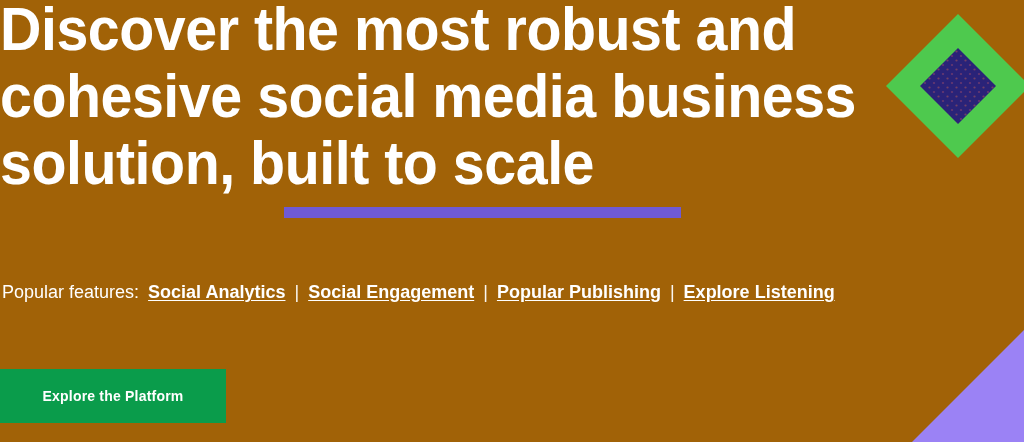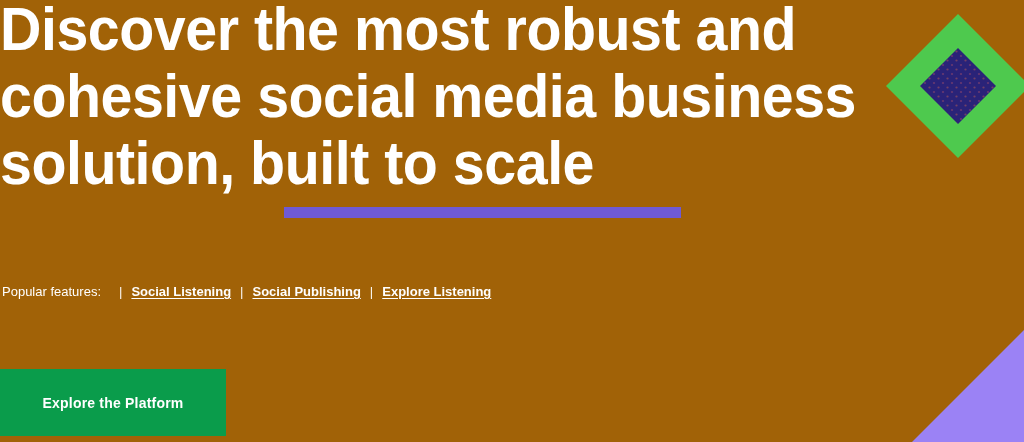--- a/index.html
+++ b/index.html
@@ -61,21 +61,21 @@
   }
 
   
   .features {
     position: absolute;
     left: 2px;
     top: 283px;
     display: flex;
     align-items: baseline;
     color: #ffffff;
-    font-size: 13px;
+    font-size: 18px;
     line-height: 18px;
     white-space: nowrap;
   }
   .features-label {
     font-weight: 400;
     color: #ffffff;
     margin-right: 9px;
   }
   .feature-link {
     font-weight: 700;
@@ -90,21 +90,21 @@
     margin: 0 9px;
     opacity: 0.95;
   }
 
   
   .cta {
     position: absolute;
     left: 0px;
     top: 369px;
     width: 226px;
-    height: 67px;
+    height: 54px;
     background: #0a9c4b;
     border: none;
     color: #ffffff;
     font-family: "Liberation Sans", sans-serif;
     font-weight: 700;
     font-size: 14px;
     letter-spacing: 0.2px;
     display: flex;
     align-items: center;
     justify-content: center;
@@ -135,26 +135,27 @@
 
   <h1 class="headline">Discover the most robust and
 cohesive social media business
 solution, built to scale</h1>
 
   <div class="headline-underline"></div>
 
   <div class="features">
     <span class="features-label">Popular features:</span>
 
+    <a class="feature-link" href="#">Social Analytics</a>
     <span class="feature-sep">|</span>
 
-    <a class="feature-link" href="#">Social Listening</a>
+    <a class="feature-link" href="#">Social Engagement</a>
     <span class="feature-sep">|</span>
 
-    <a class="feature-link" href="#">Social Publishing</a>
+    <a class="feature-link" href="#">Popular Publishing</a>
     <span class="feature-sep">|</span>
 
     <a class="feature-link" href="#">Explore Listening</a>
   </div>
 
   <button class="cta">Explore the Platform</button>
 
 </div>
 
 </body></html>

